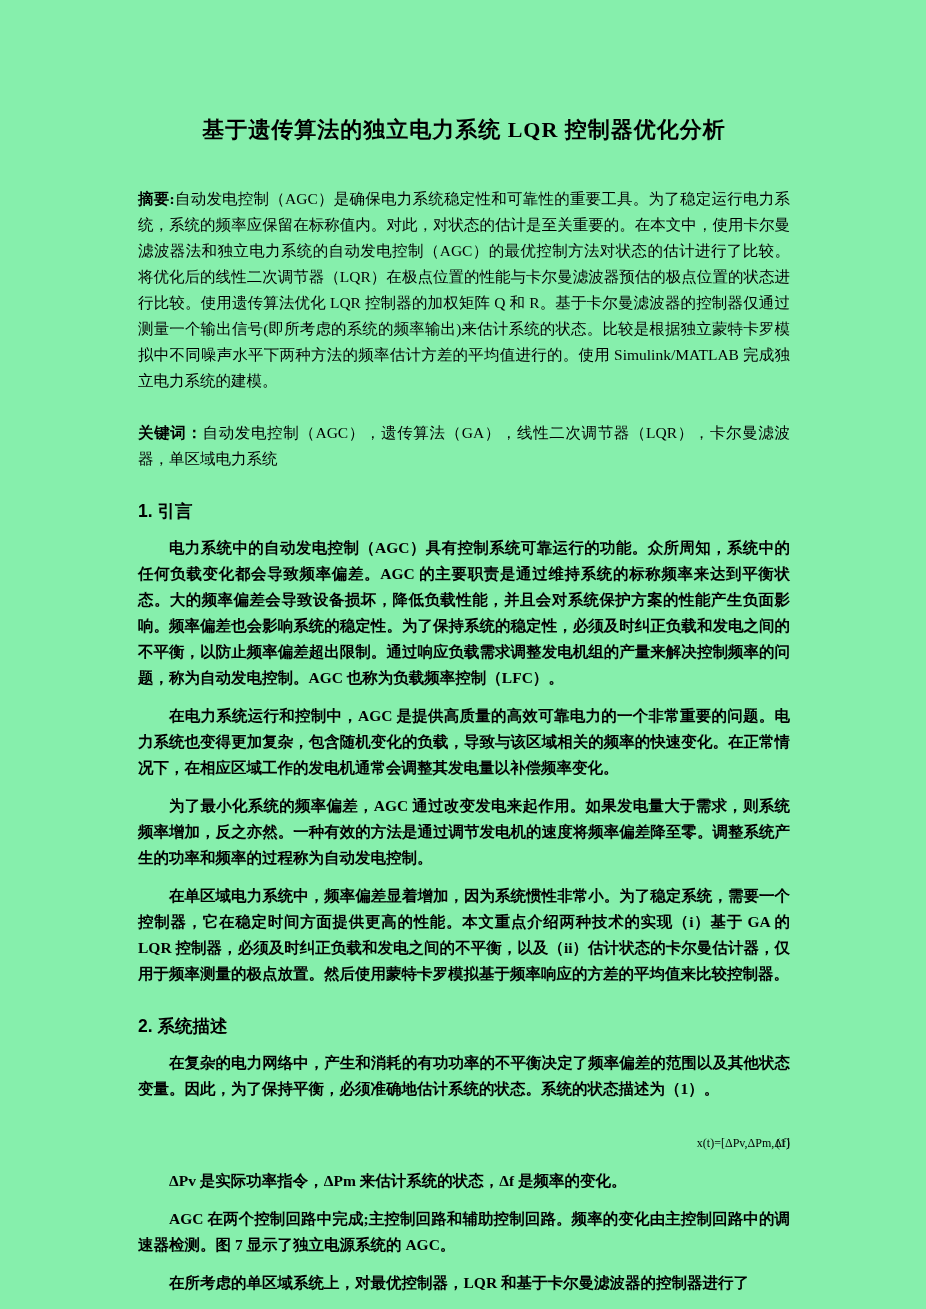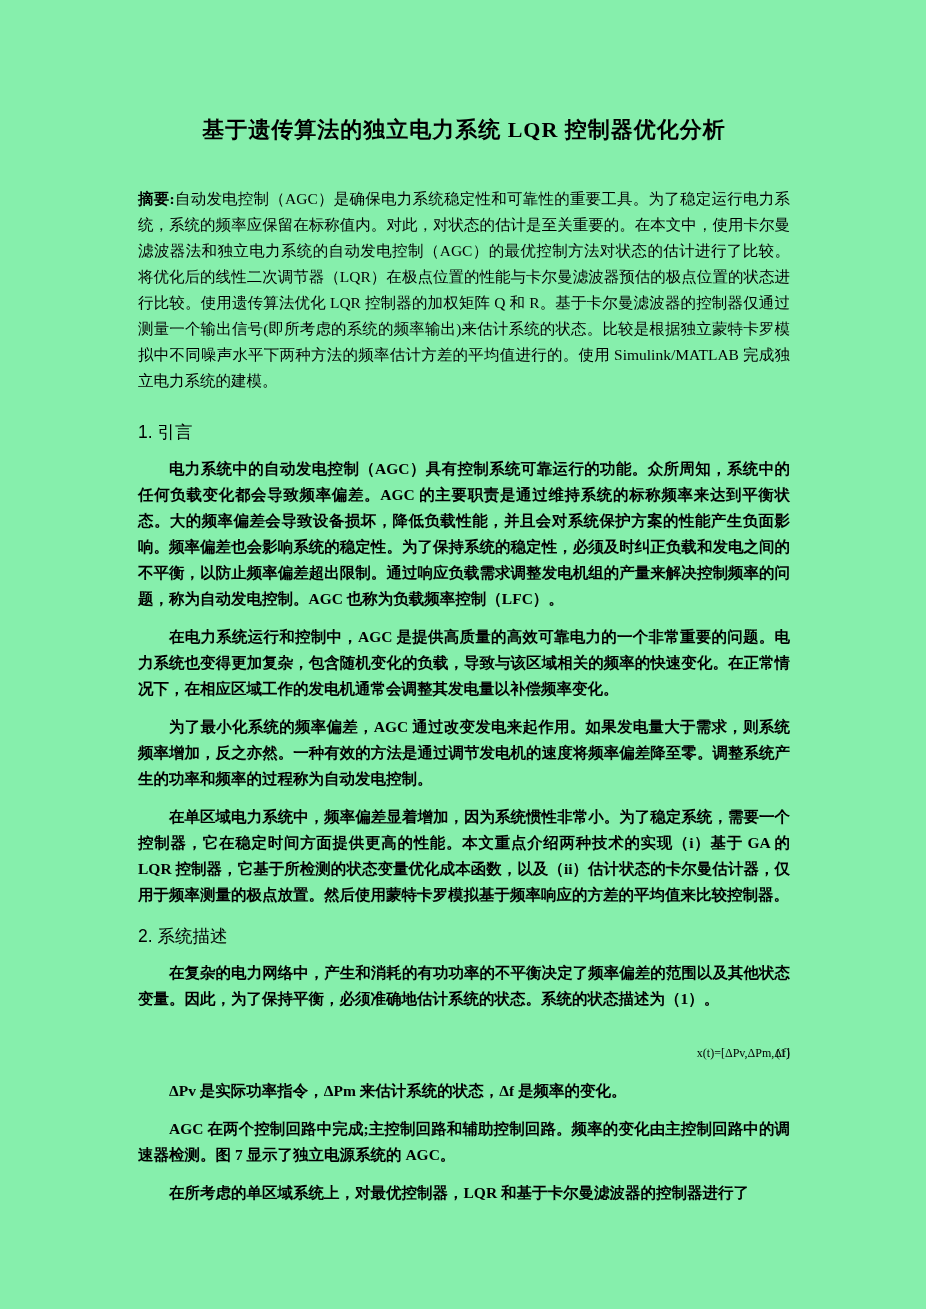--- a/index.html
+++ b/index.html
@@ -37,22 +37,22 @@
 
   .abstract { margin-bottom: 26px; }
   .keywords { margin-bottom: 14px; }
 
   .bold-label { font-weight: 700; }
 
   .section-heading {
     font-family: "Liberation Sans", sans-serif;
     font-size: 17.5px;
     line-height: 24px;
-    font-weight: 400;
-    margin: 16px 0 10px 0;
+    font-weight: 700;
+    margin: 27px 0 10px 0;
   }
 
   .equation-row {
     position: relative;
     font-size: 12px;
     line-height: 26px;
     text-align: right;
     margin-top: 28px;
   }
   .eq-number {
@@ -63,26 +63,27 @@
 </style>
 </head>
 <body>
 
 <div class="page">
 
   <h1 class="title">基于遗传算法的独立电力系统 LQR 控制器优化分析</h1>
 
   <p class="para abstract"><span class="bold-label">摘要:</span><span>自动发电控制（AGC）是确保电力系统稳定性和可靠性的重要工具。为了稳定运行电力系统，系统的频率应保留在标称值内。对此，对状态的估计是至关重要的。在本文中，使用卡尔曼滤波器法和独立电力系统的自动发电控制（AGC）的最优控制方法对状态的估计进行了比较。将优化后的线性二次调节器（LQR）在极点位置的性能与卡尔曼滤波器预估的极点位置的状态进行比较。使用遗传算法优化 LQR 控制器的加权矩阵 Q 和 R。基于卡尔曼滤波器的控制器仅通过测量一个输出信号(即所考虑的系统的频率输出)来估计系统的状态。比较是根据独立蒙特卡罗模拟中不同噪声水平下两种方法的频率估计方差的平均值进行的。使用 Simulink/MATLAB 完成独立电力系统的建模。</span></p>
 
+  <p class="para keywords"><span class="bold-label">关键词：</span><span>自动发电控制（AGC），遗传算法（GA），线性二次调节器（LQR），卡尔曼滤波器，单区域电力系统</span></p>
 
   <h2 class="section-heading">1. 引言</h2>
   <p class="para indent">电力系统中的自动发电控制（AGC）具有控制系统可靠运行的功能。众所周知，系统中的任何负载变化都会导致频率偏差。AGC 的主要职责是通过维持系统的标称频率来达到平衡状态。大的频率偏差会导致设备损坏，降低负载性能，并且会对系统保护方案的性能产生负面影响。频率偏差也会影响系统的稳定性。为了保持系统的稳定性，必须及时纠正负载和发电之间的不平衡，以防止频率偏差超出限制。通过响应负载需求调整发电机组的产量来解决控制频率的问题，称为自动发电控制。AGC 也称为负载频率控制（LFC）。</p>
   <p class="para indent">在电力系统运行和控制中，AGC 是提供高质量的高效可靠电力的一个非常重要的问题。电力系统也变得更加复杂，包含随机变化的负载，导致与该区域相关的频率的快速变化。在正常情况下，在相应区域工作的发电机通常会调整其发电量以补偿频率变化。</p>
   <p class="para indent">为了最小化系统的频率偏差，AGC 通过改变发电来起作用。如果发电量大于需求，则系统频率增加，反之亦然。一种有效的方法是通过调节发电机的速度将频率偏差降至零。调整系统产生的功率和频率的过程称为自动发电控制。</p>
-  <p class="para indent">在单区域电力系统中，频率偏差显着增加，因为系统惯性非常小。为了稳定系统，需要一个控制器，它在稳定时间方面提供更高的性能。本文重点介绍两种技术的实现（i）基于 GA 的 LQR 控制器，它基于所检测的状态变量优化成本函数，以及（ii）估计状态的卡尔曼估计器，仅用于频率测量的极点放置。然后使用蒙特卡罗模拟基于频率响应的方差的平均值来比较控制器。</p>
+  <p class="para indent">在单区域电力系统中，频率偏差显着增加，因为系统惯性非常小。为了稳定系统，需要一个控制器，它在稳定时间方面提供更高的性能。本文重点介绍两种技术的实现（i）基于 GA 的 LQR 控制器，必须及时纠正负载和发电之间的不平衡，以及（ii）估计状态的卡尔曼估计器，仅用于频率测量的极点放置。然后使用蒙特卡罗模拟基于频率响应的方差的平均值来比较控制器。</p>
 
   <h2 class="section-heading">2. 系统描述</h2>
   <p class="para indent">在复杂的电力网络中，产生和消耗的有功功率的不平衡决定了频率偏差的范围以及其他状态变量。因此，为了保持平衡，必须准确地估计系统的状态。系统的状态描述为（1）。</p>
 
   <div class="equation-row">
     <span>x(t)=[ΔPv,ΔPm,Δf]</span>
     <span class="eq-number">(1)</span>
   </div>
 
   <p class="para indent">ΔPv 是实际功率指令，ΔPm 来估计系统的状态，Δf 是频率的变化。</p>

